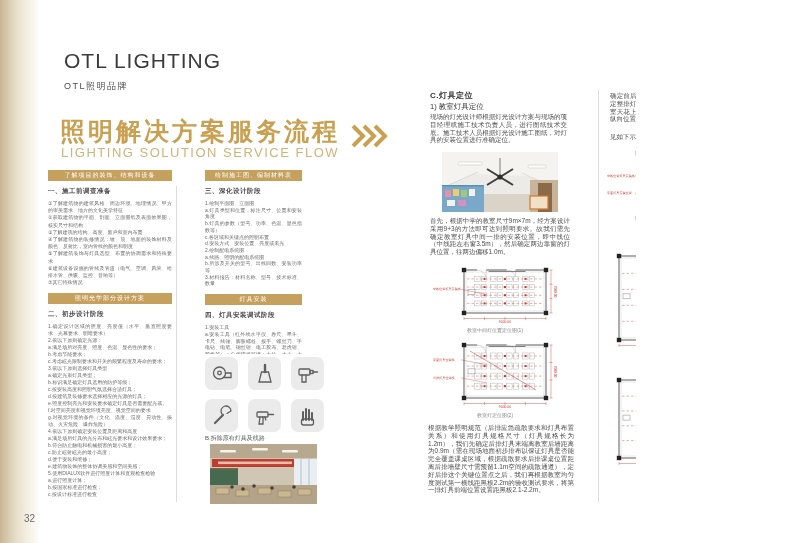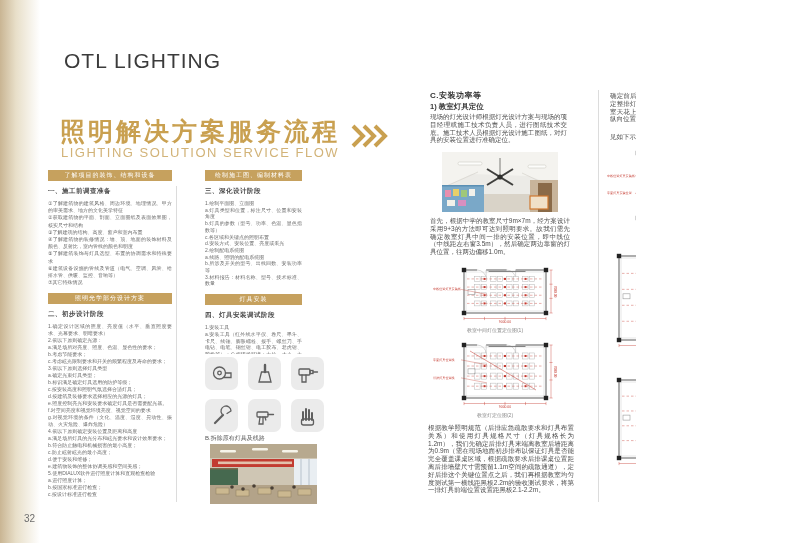--- a/index.html
+++ b/index.html
@@ -21,21 +21,21 @@
   .col{position:absolute;overflow:hidden}
   .gold-box{background:#c6a15e;color:#fff;font-size:6px;line-height:11px;height:11px;
             text-align:center;letter-spacing:1px;overflow:hidden}
   .sec-title{font-size:6.5px;font-weight:bold;color:#4a4a4a;margin:6px 0 4px 0;letter-spacing:.5px}
   .small-list .li{font-size:5px;line-height:7.2px;color:#6b6b6b;text-align:justify}
   .small-list.tight .li{line-height:7px}
   .small-list.c2 .li{line-height:6.7px}
   .vline{position:absolute;width:1px;background:#dcdcdc}
   
   .h-c{font-size:8px;font-weight:bold;color:#333;letter-spacing:.5px}
-  .h-sub{font-size:7.5px;font-weight:bold;color:#3c3c3c}
+  .h-sub{font-size:7.5px;font-weight:normal;color:#3c3c3c}
   .para{font-size:6.5px;line-height:7.8px;color:#4c4c4c;text-align:justify}
   
   .tools{position:absolute;display:grid;grid-template-columns:repeat(3,33px);gap:9px 10px}
   .tool{width:33px;height:33px;background:#ebebeb;border-radius:7px;
         display:flex;align-items:center;justify-content:center}
   .photo-caption{font-size:6px;color:#555}
   
   .plan{position:absolute;display:flex;flex-direction:column;align-items:center}
   .plan svg{display:block}
   .plan figcaption{font-size:5px;color:#8a8a8a;margin-top:2px;white-space:nowrap}
@@ -44,20 +44,21 @@
   .pagenum{position:absolute;font-size:10px;color:#6e6e6e}
 </style>
 </head>
 <body>
 
 <div class="canvas">
   <div class="spine"></div>
 
   <div class="abs" style="left:64px;top:48px">
     <div class="brand-line">OTL LIGHTING</div>
+    <div class="brand-sub">OTL照明品牌</div>
   </div>
 
   <div class="abs" style="left:60px;top:115px;white-space:nowrap">
     <span class="gold-title">照明解决方案服务流程</span>
     <svg class="chevrons" width="42" height="24" viewBox="0 0 42 24">
       <path d="M3,2 L13,12 L3,22" fill="none" stroke="#c9a050" stroke-width="4"></path>
       <path d="M14,2 L24,12 L14,22" fill="none" stroke="#c9a050" stroke-width="4"></path>
       <path d="M25,2 L35,12 L25,22" fill="none" stroke="#c9a050" stroke-width="4"></path>
     </svg>
   </div>
@@ -197,21 +198,21 @@
       <circle cx="22" cy="43" r="1.8" fill="#4a4036"></circle>
         <circle cx="44" cy="42" r="1.8" fill="#4a4036"></circle>
       <circle cx="62" cy="44" r="1.8" fill="#4a4036"></circle>
         <circle cx="84" cy="43" r="1.8" fill="#4a4036"></circle>
       <circle cx="33" cy="45" r="1.8" fill="#4a4036"></circle>
     </svg>
   </div>
 
   <div class="pagenum" style="left:24px;top:513px">32</div>
 
-  <div class="abs h-c" style="left:430px;top:90px">C.安装功率等</div>
+  <div class="abs h-c" style="left:430px;top:90px">C.灯具定位</div>
   <div class="abs h-sub" style="left:430px;top:102px">1) 教室灯具定位</div>
   <div class="abs para" style="left:430px;top:113px;width:137px">现场的灯光设计师根据灯光设计方案与现场的项目经理或施工技术负责人员，进行图纸技术交底。施工技术人员根据灯光设计施工图纸，对灯具的安装位置进行准确定位。</div>
 
   <div class="photo" style="left:442px;top:152px;width:116px;height:60px">
     <svg width="116" height="60" viewBox="0 0 116 60">
       <rect width="116" height="60" fill="#ecebe7"></rect>
       <polygon points="0,0 116,0 116,34 86,24 30,22 0,36" fill="#f4f3ef"></polygon>
       <line x1="0" y1="36" x2="36" y2="20" stroke="#d8d5cf" stroke-width="0.8"></line>
       <line x1="116" y1="38" x2="80" y2="21" stroke="#d8d5cf" stroke-width="0.8"></line>
       <rect x="16" y="10" width="24" height="3" rx="1.5" fill="#fdfdfb" stroke="#cfccc4" stroke-width="0.6"></rect>

